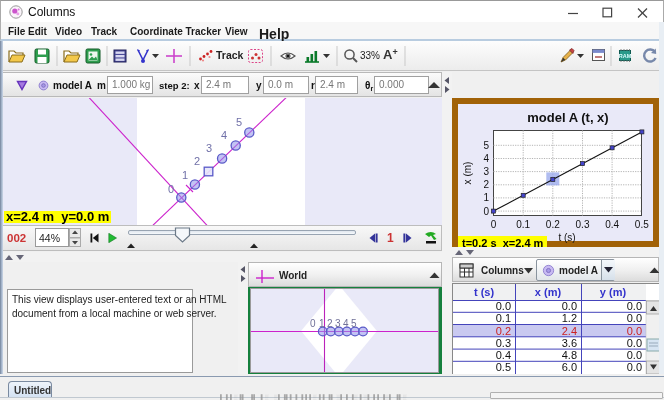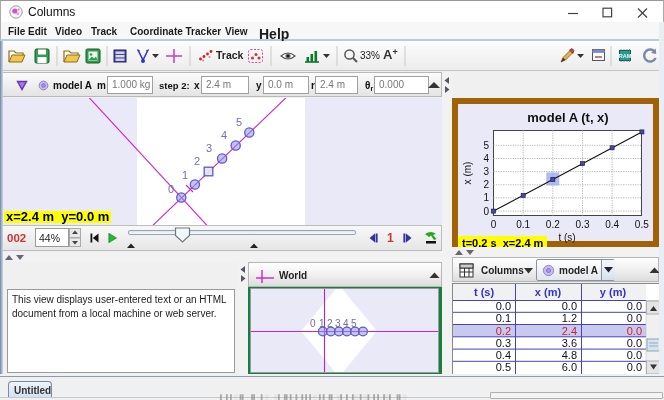--- a/index.html
+++ b/index.html
@@ -264,21 +264,21 @@
 </div>
 
 <div class="abs dots" style="left:2px;top:252px;width:440px;height:10px;">
   <svg class="abs" style="left:2px;top:2px" width="22" height="7" viewBox="0 0 22 7">
     <path d="M1 6 L9 6 L5 1 Z" fill="#667"></path>
     <path d="M12 1 L20 1 L16 6 Z" fill="#667"></path>
   </svg>
 </div>
 
 <div class="abs" style="left:2px;top:262px;width:236px;height:112px;background:#f0f0f0;">
-  <div class="abs" style="left:5px;top:27px;width:228px;height:84px;background:#fff;border:1px solid #9a9a9a;white-space:nowrap;">
+  <div class="abs" style="left:5px;top:27px;width:186px;height:84px;background:#fff;border:1px solid #9a9a9a;white-space:nowrap;">
     <div style="padding:3px 0 0 4px;font-size:10px;color:#222;line-height:14px;">This view displays user-entered text or an HTML<br>document from a local machine or web server.</div>
   </div>
 </div>
 
 <div class="abs dots" style="left:238px;top:262px;width:10px;height:112px;">
   <svg class="abs" style="left:2px;top:3px" width="6" height="18" viewBox="0 0 6 18">
     <path d="M5 1 L5 8 L0.5 4.5 Z" fill="#556"></path>
     <path d="M1 10 L1 17 L5.5 13.5 Z" fill="#556"></path>
   </svg>
 </div>

